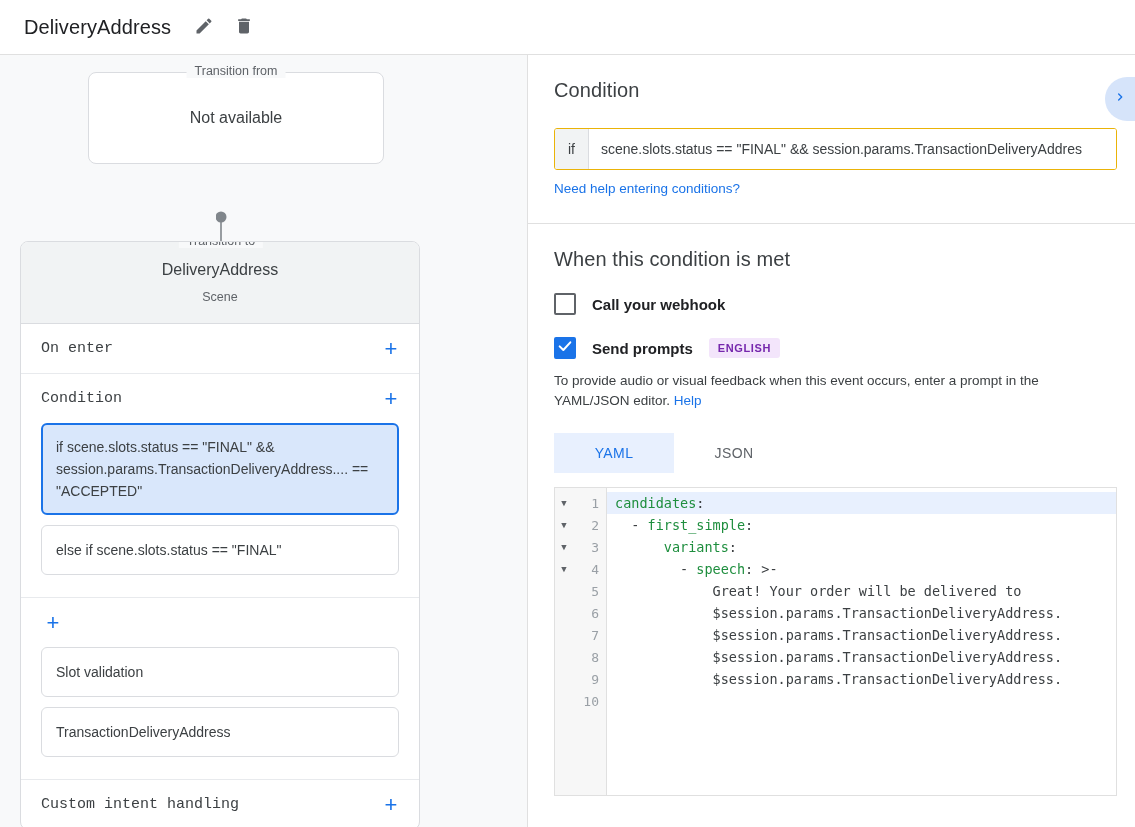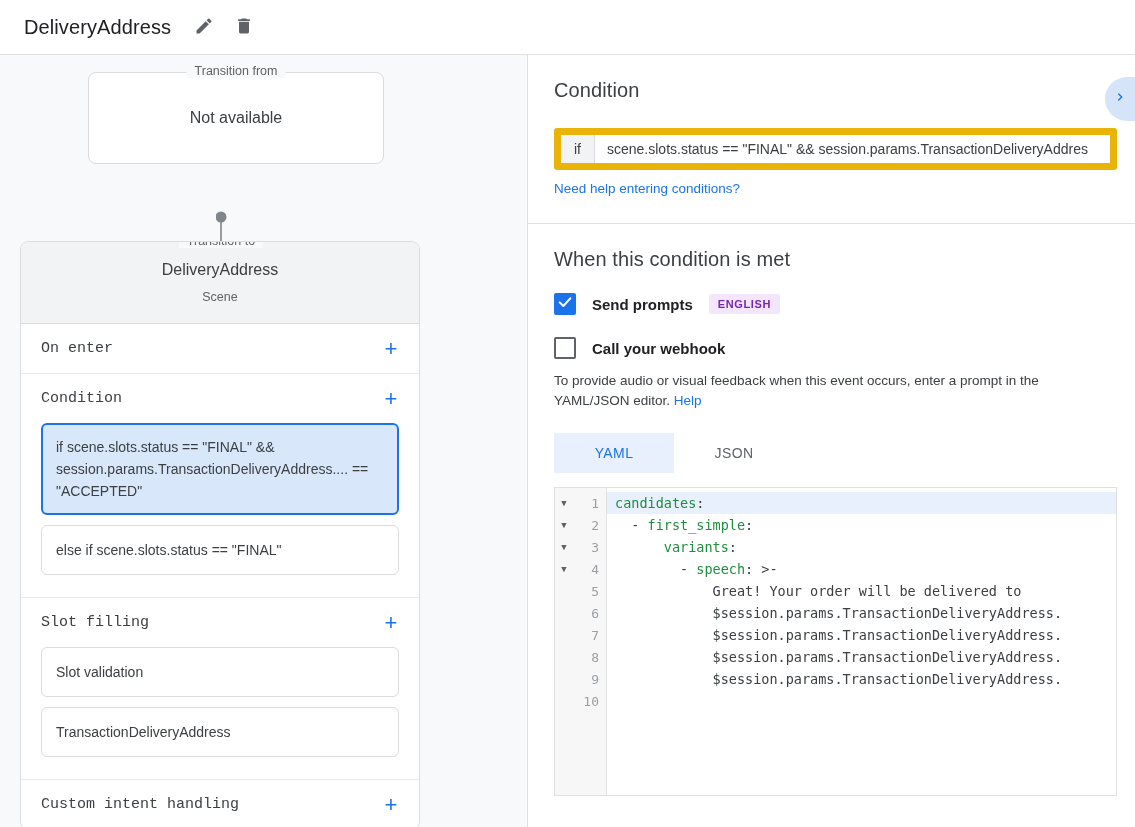--- a/index.html
+++ b/index.html
@@ -129,21 +129,21 @@
   }
   .chip.tall{ min-height:50px; display:flex; align-items:center; }
 
   
   .rp-section{ padding:24px 38px 26px 26px; }
   .rp-divider{ height:1px; background:#e0e0e0; width:100%; }
   .rp-heading{ font-size:20px; color:#3c4043; letter-spacing:.1px; }
 
   .cond-row{
     display:flex; margin-top:26px;
-    border:7px solid #eab308; border-radius:3px;
+    border:1px solid #eab308; border-radius:3px;
     height:42px; overflow:hidden;
     width:563px;
   }
   .cond-if{
     width:34px; background:#f1f3f4;
     display:flex; align-items:center; justify-content:center;
     font-size:14px; color:#3c4043;
     border-right:1px solid #dadce0;
     flex-shrink:0;
   }
@@ -289,21 +289,20 @@
           <button class="plus">+</button>
         </div>
         <div class="sect-body">
           <div class="chip selected">if scene.slots.status == "FINAL" &amp;&amp; session.params.TransactionDeliveryAddress.... == "ACCEPTED"</div>
           <div class="chip tall">else if scene.slots.status == "FINAL"</div>
         </div>
       </div>
 
       <div class="sect">
         <div class="sect-head">
-          <span class="sect-title">Slot filling</span>
           <button class="plus">+</button>
         </div>
         <div class="sect-body">
           <div class="chip tall">Slot validation</div>
           <div class="chip tall">TransactionDeliveryAddress</div>
         </div>
       </div>
 
       <div class="sect">
         <div class="sect-head">
@@ -332,38 +331,38 @@
         <input class="cond-input" type="text" value="scene.slots.status == &quot;FINAL&quot; &amp;&amp; session.params.TransactionDeliveryAddres" style="">
       </div>
 
       <a class="link help-link">Need help entering conditions?</a>
     </div>
 
     <div class="rp-divider"></div>
 
     <div class="rp-section">
       <div class="rp-heading">When this condition is met</div>
+
+      <div class="checkline">
+        <div class="checkbox"></div>
+        <span class="check-label">Call your webhook</span>
+      </div>
 
       <div class="checkline">
         <div class="checkbox checked">
           <span>
             <svg width="16" height="16" viewBox="0 0 24 24" fill="none" stroke="#ffffff" stroke-width="3" stroke-linecap="round" stroke-linejoin="round">
               <polyline points="4,12.5 9.5,18 20,6.5"></polyline>
             </svg>
           </span>
         </div>
         <span class="check-label">Send prompts</span>
         <span class="badge">ENGLISH</span>
       </div>
 
-      <div class="checkline">
-        <div class="checkbox"></div>
-        <span class="check-label">Call your webhook</span>
-      </div>
-
       <div class="hint">
         <span>To provide audio or visual feedback when this event occurs, enter a prompt in the YAML/JSON editor.</span>
         <a class="link">Help</a>
       </div>
 
       <div class="tabs">
         <button class="tab active">YAML</button>
         <button class="tab">JSON</button>
       </div>
 

